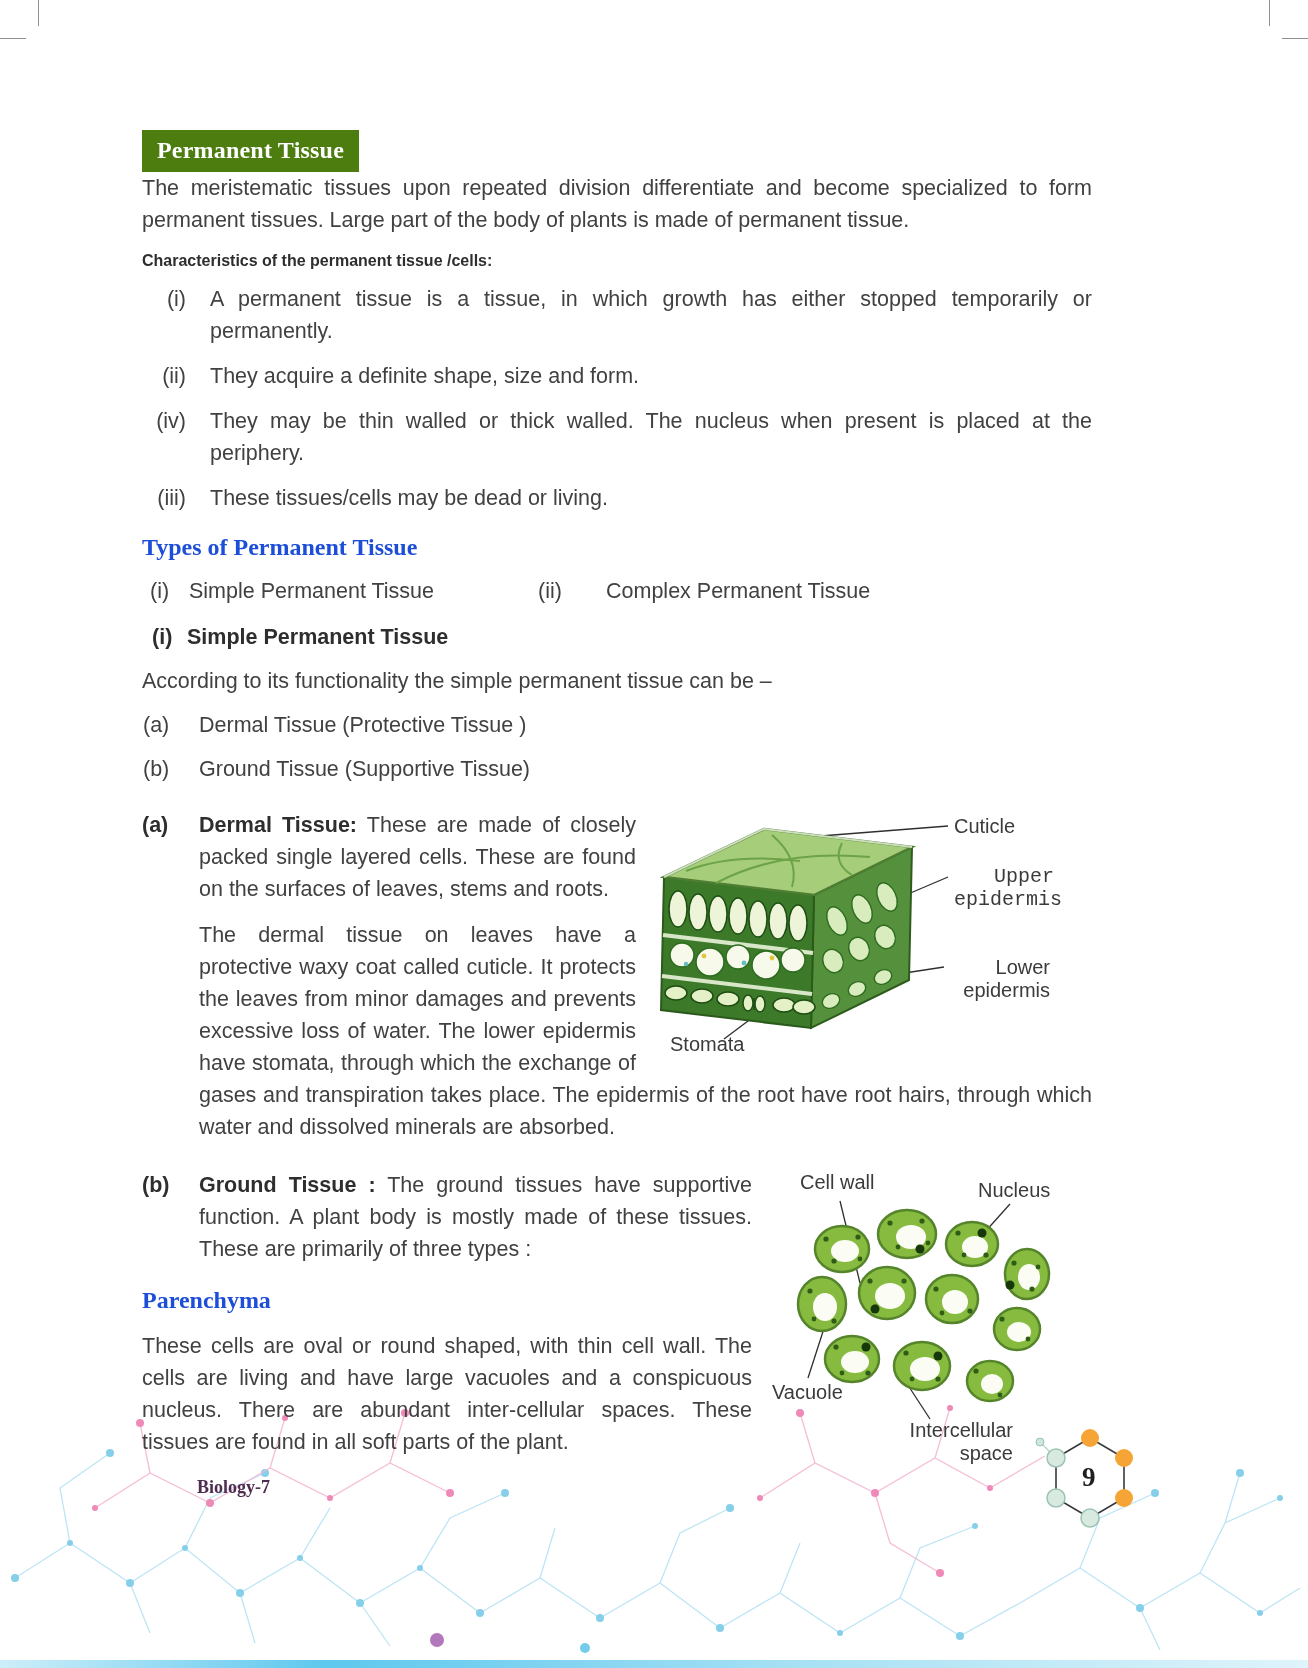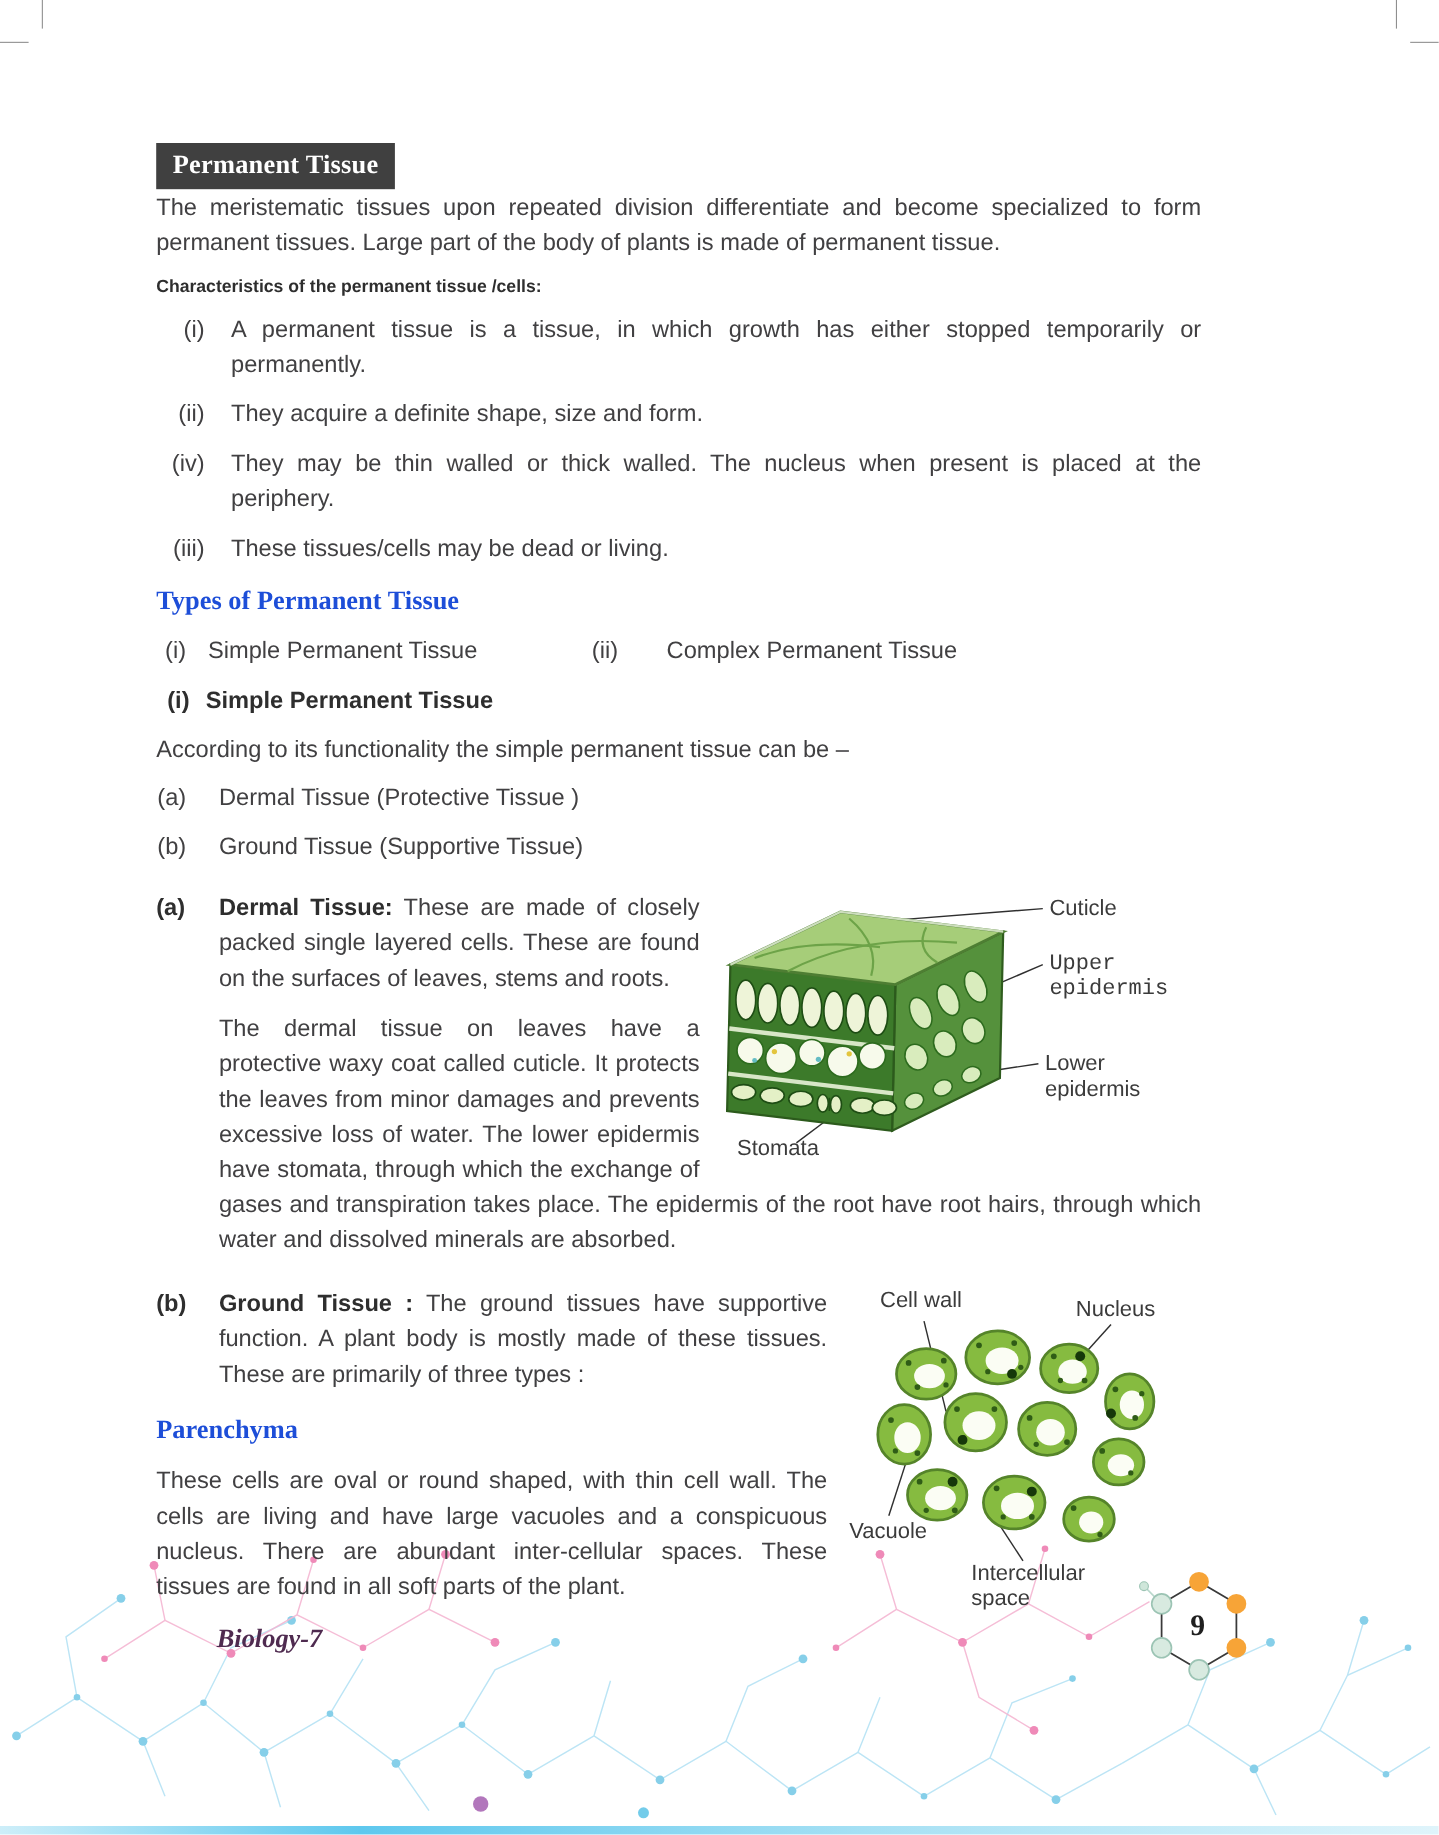--- a/index.html
+++ b/index.html
@@ -6,21 +6,21 @@
   body {
     width:1308px; height:1668px; position:relative; background:#ffffff;
     font-family:"Liberation Sans", sans-serif; color:#414042; overflow:hidden;
   }
   .decor { position:absolute; z-index:0; pointer-events:none; }
   .crop { position:absolute; background:#8f8f8f; z-index:1; }
 
   .content { position:absolute; left:142px; top:130px; width:950px; z-index:2; }
 
   .title-box {
-    display:inline-block; background:#404040; color:#ffffff;
+    display:inline-block; background:#4d7c0f; color:#ffffff;
     font-family:"Liberation Serif", serif; font-weight:bold; font-size:24px;
     padding:7px 15px 8px 15px; letter-spacing:0.2px;
   }
 
   p.body { font-size:21.5px; line-height:32px; text-align:justify; margin:0; }
   .mt { margin-top:18px; }
 
   .sec-head { font-size:16px; font-weight:bold; color:#2e2e2e; margin-top:16px; }
 
   .char-item { display:flex; margin-top:13px; font-size:21.5px; line-height:32px; }
@@ -41,31 +41,31 @@
   .sb-num { width:45px; padding-left:10px; box-sizing:border-box; flex:none; }
 
   .opt-row { display:flex; font-size:21.5px; line-height:32px; margin-top:12px; }
   .opt-num { flex:none; width:57px; padding-left:1px; box-sizing:border-box; }
 
   .subsec { position:relative; padding-left:57px; }
   .subsec .snum { position:absolute; left:0; top:0; font-weight:bold; color:#2e2e2e; font-size:21.5px; line-height:32px; }
   .lead { font-weight:bold; color:#2e2e2e; }
 
   .fig { position:relative; }
-  .fig-label { position:absolute; font-size:20px; line-height:23px; color:#3b3b3b; }
+  .fig-label { position:absolute; font-size:20px; line-height:23px; color:#3b3b3b;text-align:right; }
 
   .dermal-fig { float:right; width:440px; height:258px; margin:4px 0 8px 16px; }
   .paren-fig  { float:right; width:322px; height:300px; margin:2px 0 8px 18px; }
 
   .ground-wrap { margin-top:26px; }
   .dermal-sec  { margin-top:24px; }
 
   .footer-book {
     position:absolute; left:197px; top:1477px; z-index:3;
-    font-family:"Liberation Serif", serif; font-weight:bold; font-size:24px; color:#4f2b50;font-style:italic;
+    font-family:"Liberation Serif", serif; font-weight:bold; font-size:18px; color:#4f2b50;
   }
   .hexnum { position:absolute; left:1035px; top:1420px; width:110px; height:112px; z-index:3; }
   .hexnum .pg {
     position:absolute; left:47px; top:42px;
     font-family:"Liberation Serif", serif; font-weight:bold; font-size:27px; color:#1f1f1f;
   }
 </style>
 </head>
 <body>
 

